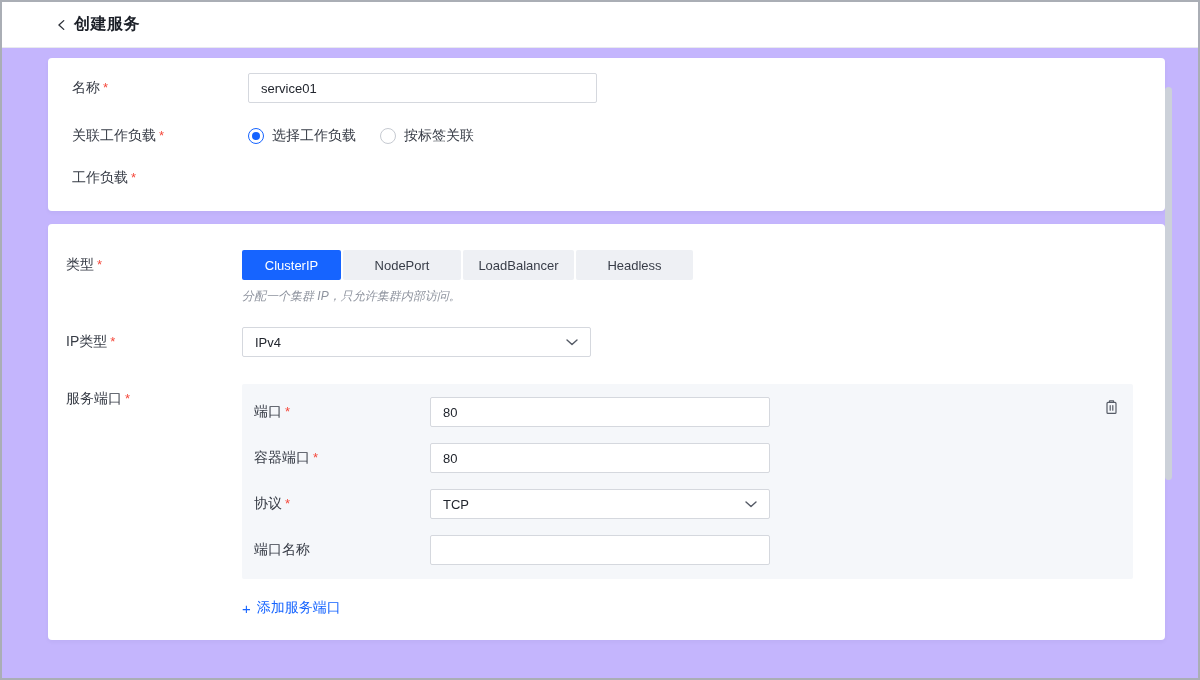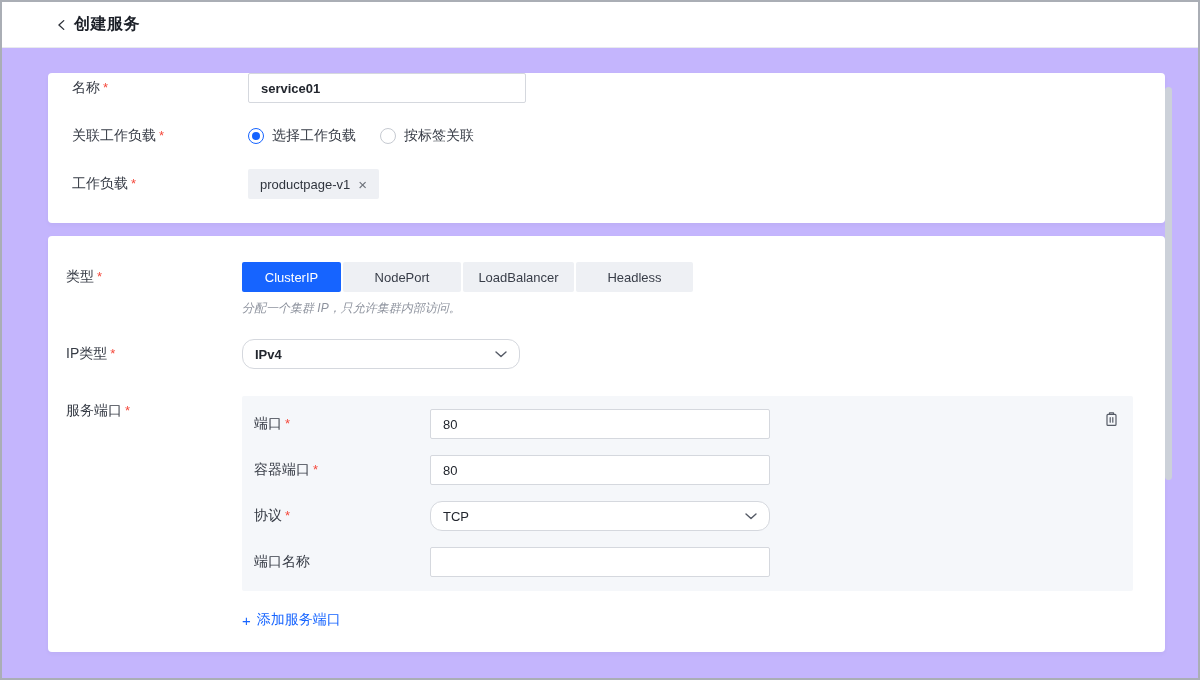--- a/index.html
+++ b/index.html
@@ -37,21 +37,21 @@
     letter-spacing: 0.5px;
   }
   
   .card {
     width: 1117px;
     margin-left: 46px;
     background: #ffffff;
     border-radius: 4px;
     box-shadow: 0 2px 4px rgba(31,35,41,0.04);
   }
-  .card-basic { margin-top: 25px; padding: 0 24px 24px 24px; }
+  .card-basic { margin-top: 10px; padding: 15px 24px 24px 24px; }
   .card-spec  { margin-top: 13px; padding: 26px 24px 23px 18px; }
   
   .row { display: flex; align-items: center; }
   .row + .row { margin-top: 24px; }
   .row-label {
     width: 176px;
     flex: 0 0 176px;
     font-size: 14px;
     color: #363b45;
   }
@@ -63,26 +63,26 @@
     height: 30px;
     border: 1px solid #d5d8de;
     border-radius: 2px;
     padding: 0 12px;
     font-size: 13px;
     color: #22262e;
     font-family: "Liberation Sans", "DejaVu Sans", sans-serif;
     background: #ffffff;
     outline: none;
   }
-  .w333 { width: 278px; font-weight: bold; }
+  .w333 { width: 349px; }
   .w332 { width: 340px; }
   .select-box {
     height: 30px;
     border: 1px solid #d5d8de;
-    border-radius: 12px;
+    border-radius: 2px;
     background: #ffffff;
     display: flex; align-items: center; justify-content: space-between;
     padding: 0 12px;
     font-size: 13px;
     color: #22262e;
     cursor: pointer;
   }
   
   .radio-group { display: flex; align-items: center; gap: 24px; }
   .radio-item { display: flex; align-items: center; gap: 8px; cursor: pointer; }
@@ -220,24 +220,20 @@
           <span class="radio-circle"></span>
           <span class="radio-label">按标签关联</span>
         </label>
       </div>
     </div>
 
     <div class="row">
       <div class="row-label">
         <span>工作负载</span><span class="star">*</span>
       </div>
-      <span class="tag">
-        <span>productpage-v1</span>
-        <span class="tag-close">×</span>
-      </span>
     </div>
 
   </section>
 
   <section class="card card-spec">
 
     <div class="row top">
       <div class="row-label">
         <span>类型</span><span class="star">*</span>
       </div>

